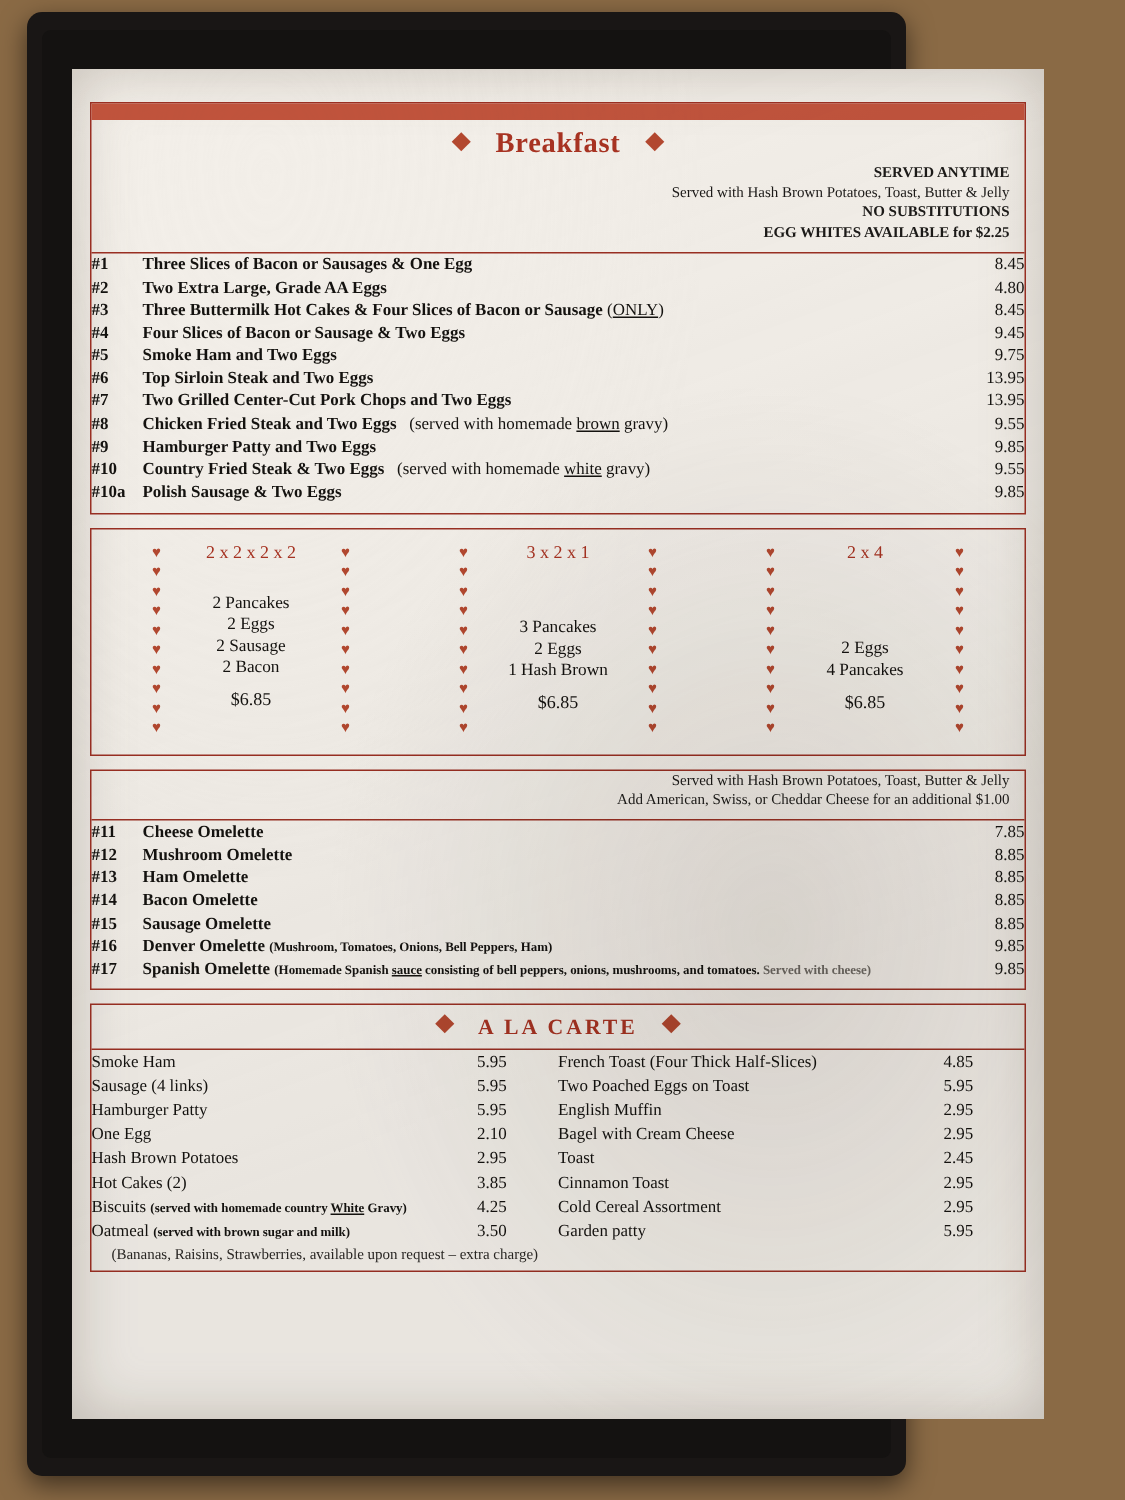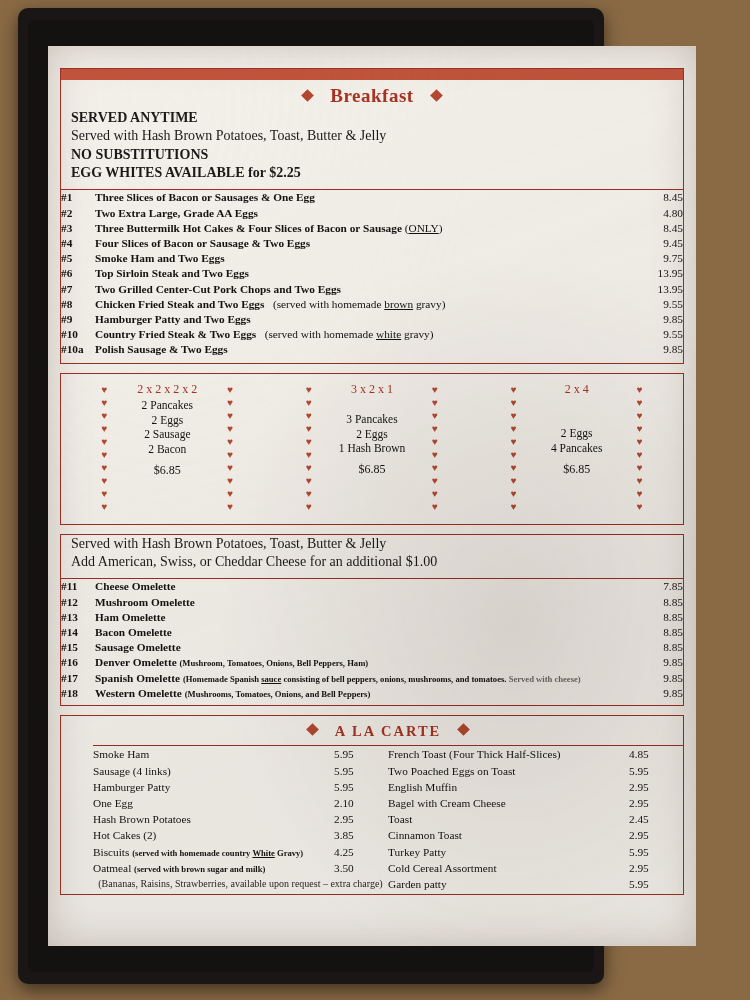--- a/index.html
+++ b/index.html
@@ -73,21 +73,21 @@
     font-weight:bold;
     letter-spacing:.5px;
   }
   h1.sec-title{font-size:19px;margin:0;display:inline-block;}
   .sec-title.small{font-size:14.5px;display:inline-block;letter-spacing:2px;}
   .diamond{
     display:inline-block;width:9px;height:9px;background:#b4482f;
     transform:rotate(45deg);margin:0 14px;vertical-align:2px;
   }
   .sub{
-    text-align:left;font-size:14px;color:#1c1a18;line-height:1.32;
+    text-align:right;font-size:10px;color:#1c1a18;line-height:1.32;
     padding:0 10px 3px 10px;
   }
   .sub .b{font-weight:bold;}
   .rule{height:1px;background:#9a2f22;margin:3px 0 0 0;}
   table.items{
     width:100%;border-collapse:collapse;
   }
   table.items td{
     font-size:11.3px;color:#14120f;padding:1.6px 0;vertical-align:top;
   }
@@ -107,35 +107,35 @@
   }
   .combo{
     flex:1;display:flex;align-items:stretch;justify-content:center;gap:6px;
   }
   .hearts{
     display:flex;flex-direction:column;justify-content:space-between;
     font-size:10px;color:#b4482f;line-height:1;padding:2px 0;
   }
   .hearts span{display:block;margin:1.5px 0;}
   .combo-body{text-align:center;min-width:108px;}
-  .combo-title{color:#a83322;font-size:12px;margin-bottom:0;}
+  .combo-title{color:#a83322;font-size:12px;margin-bottom:20px;}
   .combo-line{font-size:11.5px;color:#14120f;margin:2.5px 0;}
   .combo-price{font-size:12px;color:#14120f;margin-top:8px;font-weight:normal;}
   
   .alc{
     display:flex;
   }
   .alc-col{width:50%;}
   .alc-col.left{border-right:0;}
   table.alc-t{width:100%;border-collapse:collapse;}
   table.alc-t td{font-size:11.3px;color:#14120f;padding:2.1px 0;}
   td.alc-n{padding-left:10px;}
   td.alc-p{width:54px;text-align:left;padding-right:12px;}
   .foot-note{font-size:10px;text-align:center;padding:2px 0 5px 0;color:#2a2724;}
-  .mb0{margin-bottom:0;padding-left:32px;}
+  .mb0{margin-bottom:0;}
 </style>
 </head>
 <body>
 
 <div id="wood"></div>
 
 <div id="menu-board">
   <div id="menu-inner-frame"></div>
   <div id="page">
     <div class="sheet">
@@ -357,25 +357,20 @@
                 <tr>
                   <td class="num">#16</td>
                   <td><span class="nm">Denver Omelette</span> <span class="tiny">(Mushroom, Tomatoes, Onions, Bell Peppers, Ham)</span></td>
                   <td class="price">9.85</td>
                 </tr>
                 <tr>
                   <td class="num">#17</td>
                   <td><span class="nm">Spanish Omelette</span> <span class="tiny">(Homemade Spanish <span class="u">sauce</span> consisting of bell peppers, onions, mushrooms, and tomatoes. <span class="fade">Served with cheese)</span></span></td>
                   <td class="price">9.85</td>
                 </tr>
-                <tr>
-                  <td class="num">#18</td>
-                  <td><span class="nm">Western Omelette</span> <span class="tiny">(Mushrooms, Tomatoes, Onions, and Bell Peppers)</span></td>
-                  <td class="price">9.85</td>
-                </tr>
               </tbody>
           </table>
           <div style="height:5px"></div>
         </div>
 
         <div class="box mb0">
           <div class="sec-head" style="padding-top:6px;">
             <span class="diamond"></span>
             <span class="sec-title small">A LA CARTE</span>
             <span class="diamond"></span>
@@ -442,24 +437,20 @@
                     </tr>
                     <tr>
                       <td class="alc-n">Toast</td>
                       <td class="alc-p">2.45</td>
                     </tr>
                     <tr>
                       <td class="alc-n">Cinnamon Toast</td>
                       <td class="alc-p">2.95</td>
                     </tr>
                     <tr>
-                      <td class="alc-n">Turkey Patty</td>
-                      <td class="alc-p">5.95</td>
-                    </tr>
-                    <tr>
                       <td class="alc-n">Cold Cereal Assortment</td>
                       <td class="alc-p">2.95</td>
                     </tr>
                     <tr>
                       <td class="alc-n">Garden patty</td>
                       <td class="alc-p">5.95</td>
                     </tr>
                   </tbody>
                 </table>
             </div>

